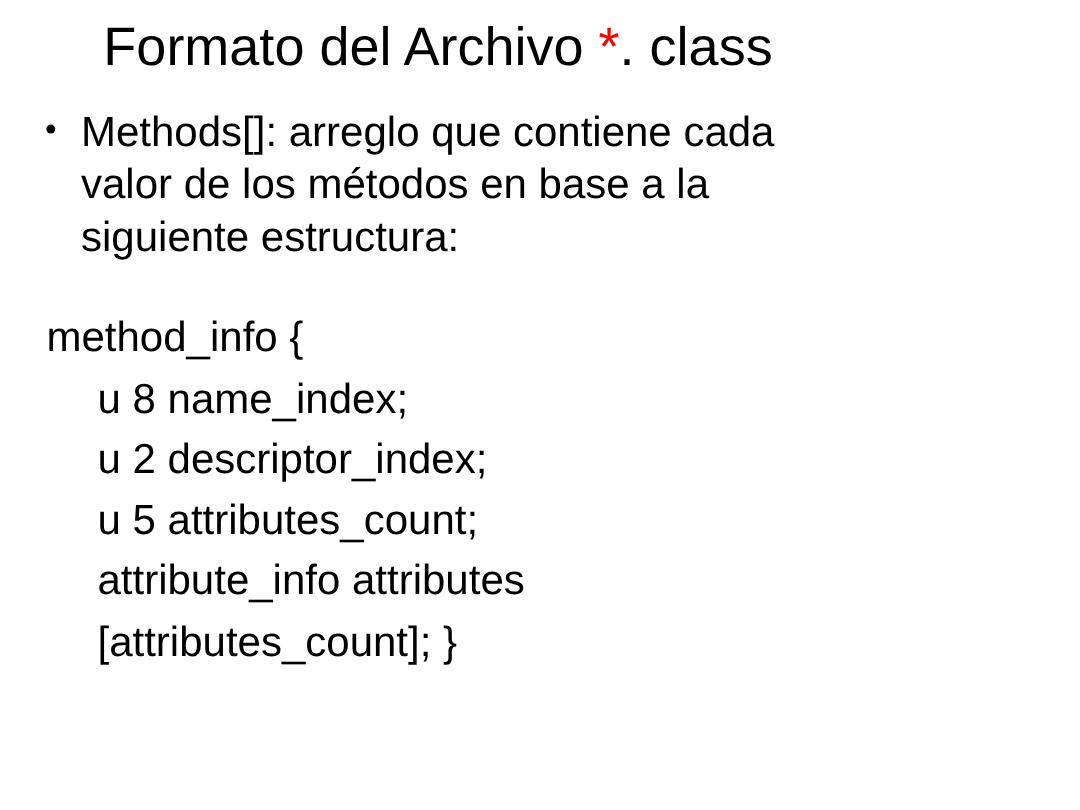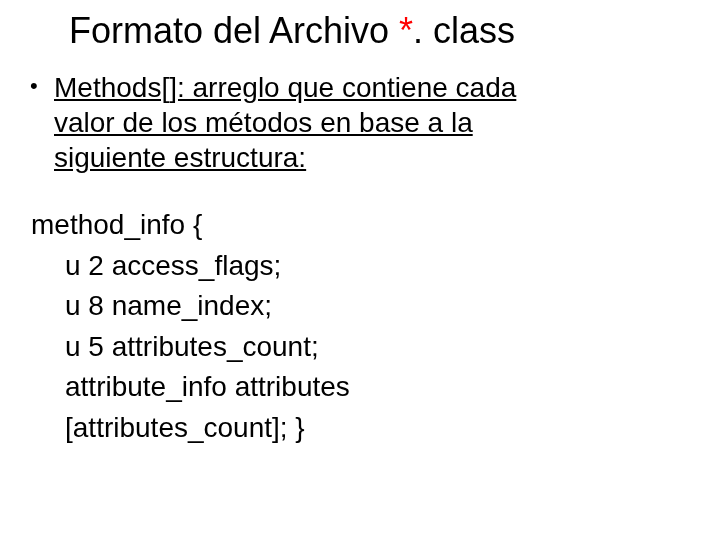--- a/index.html
+++ b/index.html
@@ -31,21 +31,20 @@
     margin: 0 0 30px 10px;
   }
   .bullet-dot {
     width: 24px;
     flex: 0 0 24px;
     font-size: 22px;
     line-height: 32px;
   }
   .bullet-text {
     flex: 1 1 auto;
-    text-decoration: underline;
   }
   .code-block {
     font-size: 28px;
     line-height: 1.45;
     margin-left: 11px;
   }
   .code-line.indent {
     padding-left: 34px;
   }
 </style>
@@ -58,19 +57,19 @@
     <span>Formato del Archivo </span><span style="color:#ff0000;">*</span><span>. class</span>
   </h1>
 
   <div class="bullet-row">
     <div class="bullet-dot">•</div>
     <div class="bullet-text">Methods[]: arreglo que contiene cada valor de los métodos en base a la siguiente estructura:</div>
   </div>
 
   <div class="code-block">
     <div class="code-line">method_info {</div>
-    <div class="code-line indent">u 2 access_flags;</div>
     <div class="code-line indent">u 8 name_index;</div>
+    <div class="code-line indent">u 2 descriptor_index;</div>
     <div class="code-line indent">u 5 attributes_count;</div>
     <div class="code-line indent">attribute_info attributes [attributes_count];    }</div>
   </div>
 
 </div>
 
 </body></html>

